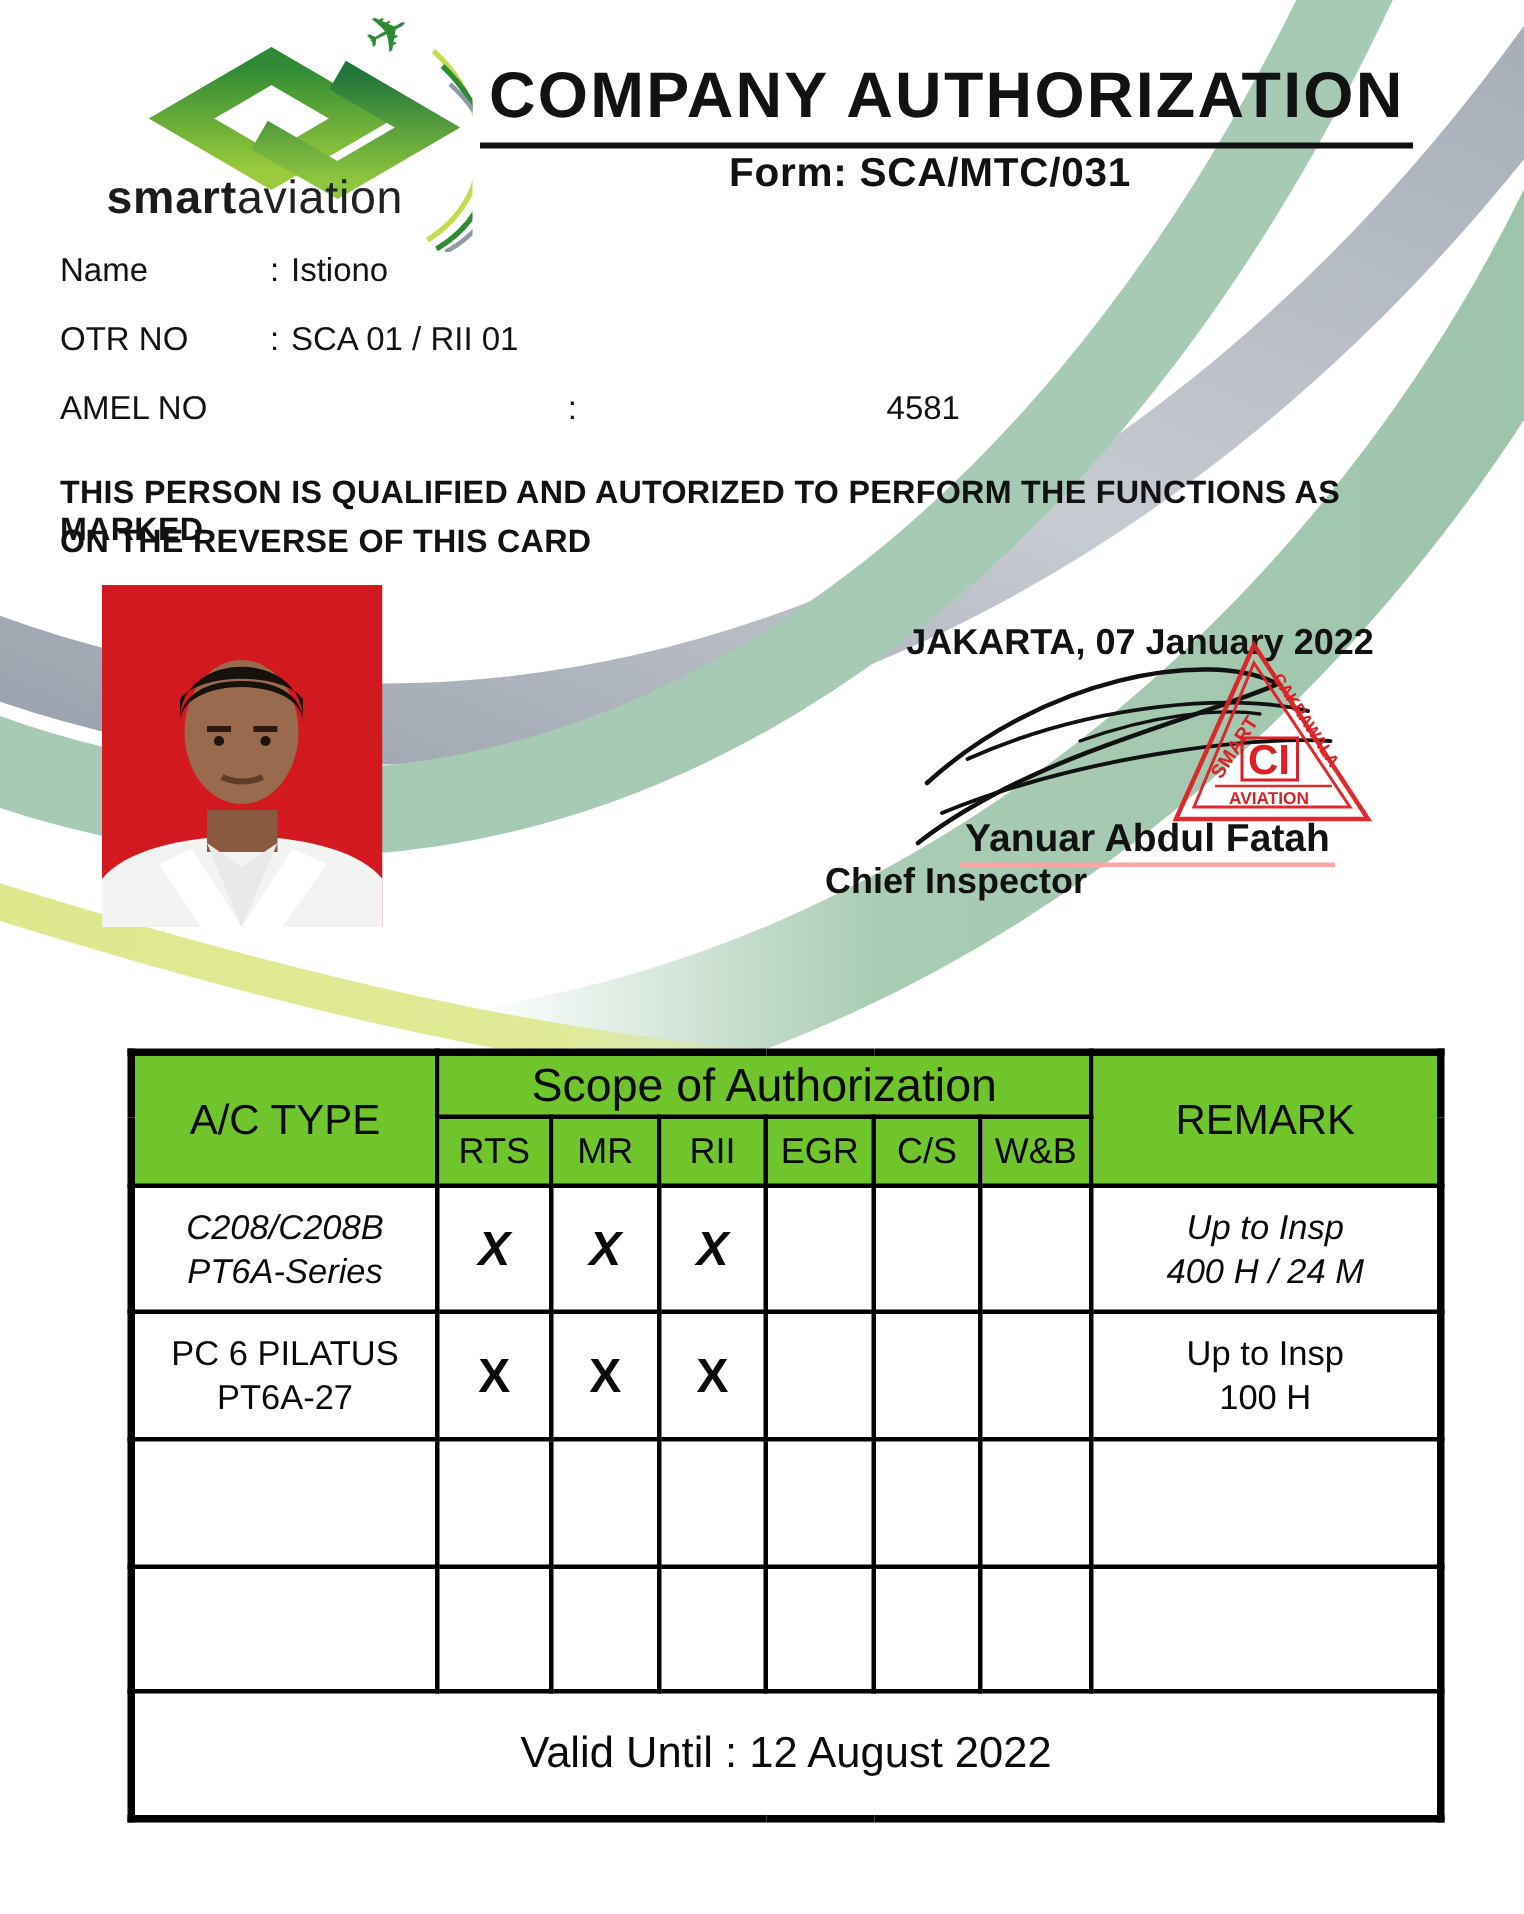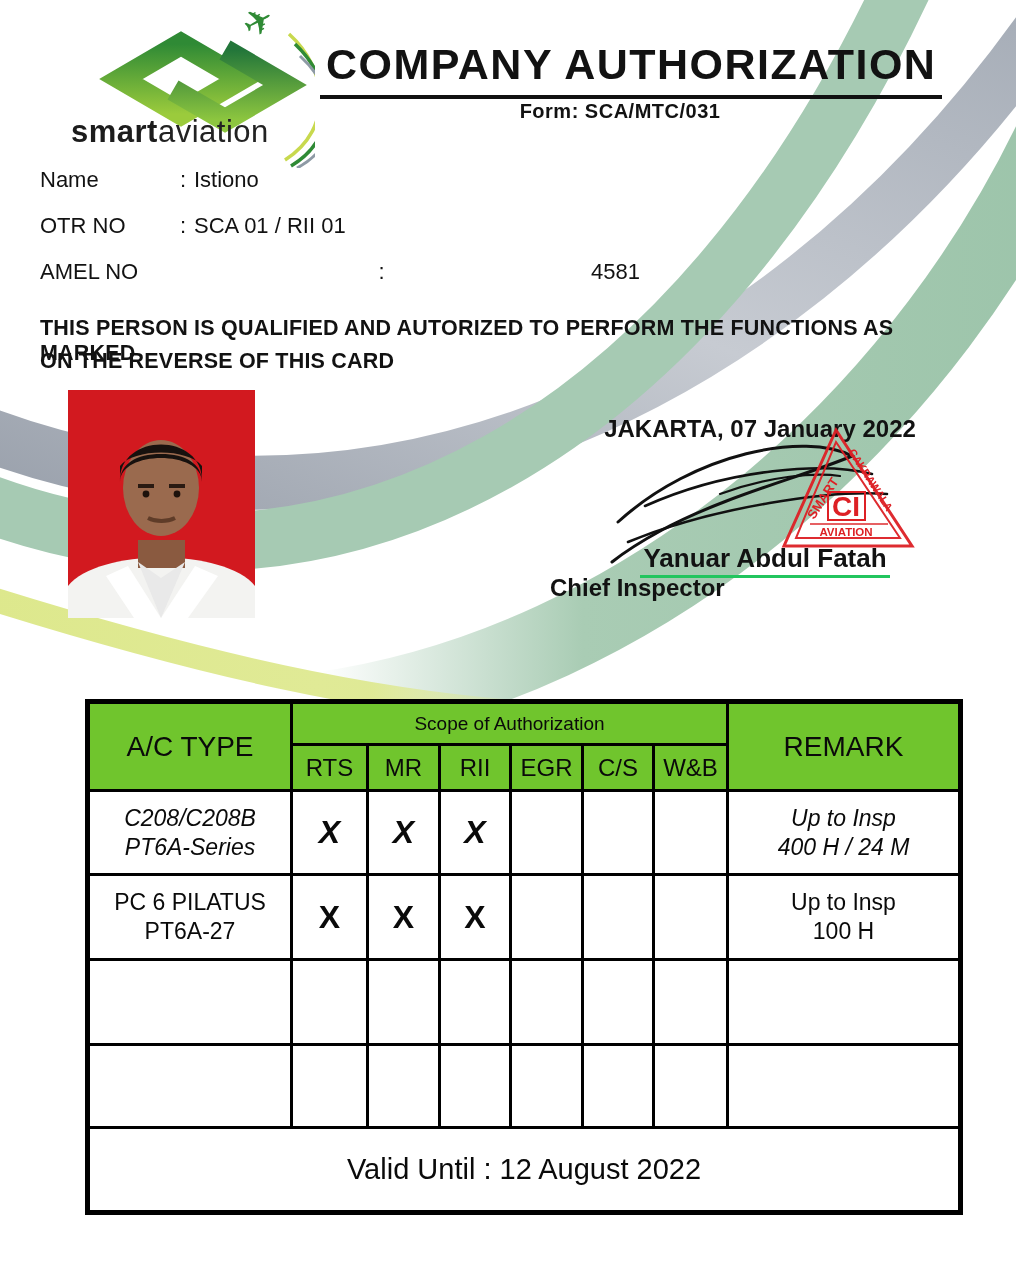--- a/index.html
+++ b/index.html
@@ -6,43 +6,43 @@
   #card{position:relative;width:1016px;height:1276px;background:#fff;overflow:hidden;
         font-family:"Liberation Sans","DejaVu Sans",sans-serif;color:#121212;}
   .abs{position:absolute;}
   
   #swooshes{position:absolute;left:0;top:0;width:1016px;height:1276px;z-index:0;}
   .layer{position:absolute;z-index:1;}
   
   #title-wrap{left:320px;top:40px;width:600px;text-align:center;}
   #title{display:inline-block;font-size:43px;font-weight:700;letter-spacing:1.5px;
          border-bottom:4px solid #111;padding:0 6px 6px 6px;white-space:nowrap;}
-  #form-line{left:320px;top:100px;width:600px;text-align:center;font-size:20px;font-weight:700;letter-spacing:.5px;}
+  #form-line{left:320px;top:100px;width:600px;text-align:center;font-size:27px;font-weight:700;letter-spacing:.5px;}
   
   .field-row{left:40px;width:600px;height:36px;font-size:22px;font-weight:400;display:flex;}
   .field-label{width:132px;}
   .field-colon{width:22px;text-align:center;}
   .qual{left:40px;width:950px;font-size:21.5px;font-weight:700;letter-spacing:.2px;}
   
   #photo{left:68px;top:390px;width:187px;height:228px;}
   
   #place-date{left:550px;top:415px;width:420px;text-align:center;font-size:24px;font-weight:700;}
   #signature{left:600px;top:424px;width:300px;height:148px;}
   #stamp{left:772px;top:424px;width:148px;height:132px;}
   #signer-name-wrap{left:550px;top:543px;width:430px;text-align:center;}
-  #signer-name{display:inline-block;font-size:26px;font-weight:700;border-bottom:3px solid #22c55e;padding:0 3px 1px 3px;}
+  #signer-name{display:inline-block;font-size:26px;font-weight:700;border-bottom:3px solid #fca5a5;padding:0 3px 1px 3px;}
   #signer-title{left:550px;top:574px;width:430px;font-size:24px;font-weight:700;}
   
   #auth-table{left:85px;top:699px;border-collapse:collapse;table-layout:fixed;
               border:5px solid #000;}
   #auth-table td,#auth-table th{border:3px solid #000;padding:0;text-align:center;vertical-align:middle;
               font-family:"Liberation Sans",sans-serif;color:#0a0a0a;overflow:hidden;}
   #auth-table th{background:#70c52d;font-weight:400;}
   th.h-ac{font-size:28px;}
-  th.h-scope{font-size:19px;}
+  th.h-scope{font-size:31px;}
   th.h-sub{font-size:24px;}
   th.h-remark{font-size:28px;}
   td.ac-cell,td.remark-cell{font-size:23px;line-height:1.25;}
   td.mark-cell{font-size:32px;font-weight:700;}
   td.valid-cell{font-size:29px;font-weight:400;}
   tr.r-h1{height:43px;} tr.r-h2{height:46px;}
   tr.r-d1{height:84px;font-style:italic;} tr.r-d2{height:85px;}
   tr.r-d3{height:85px;} tr.r-d4{height:83px;}
   tr.r-f{height:85px;}
 </style>

